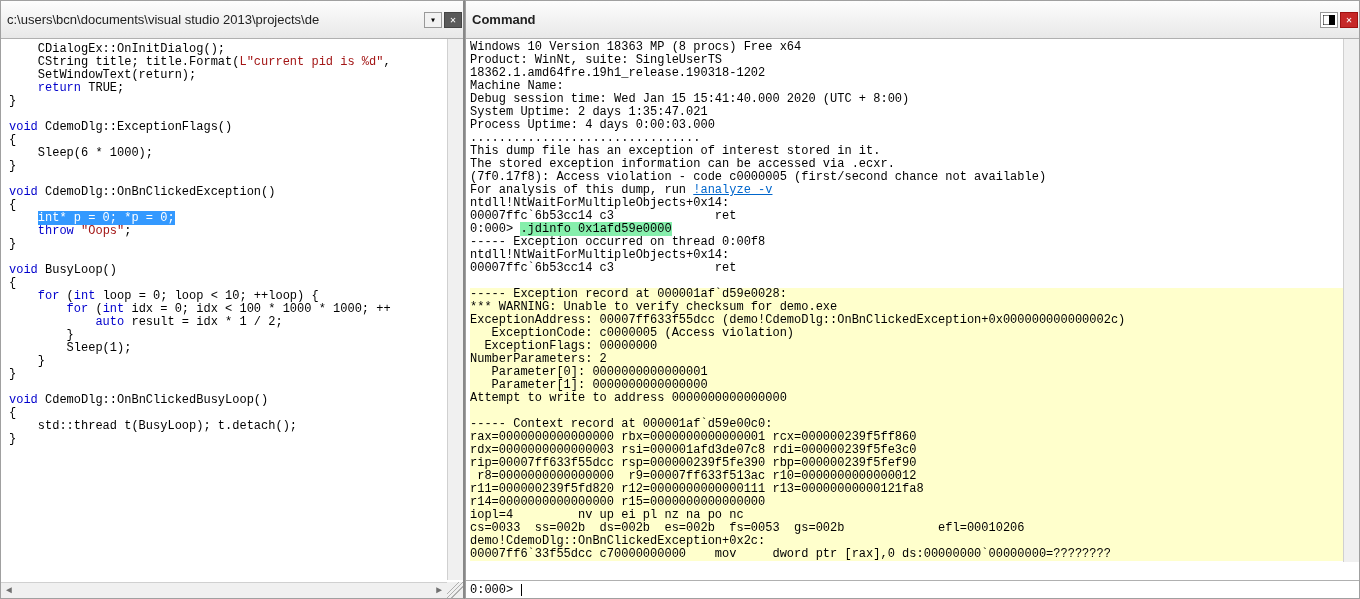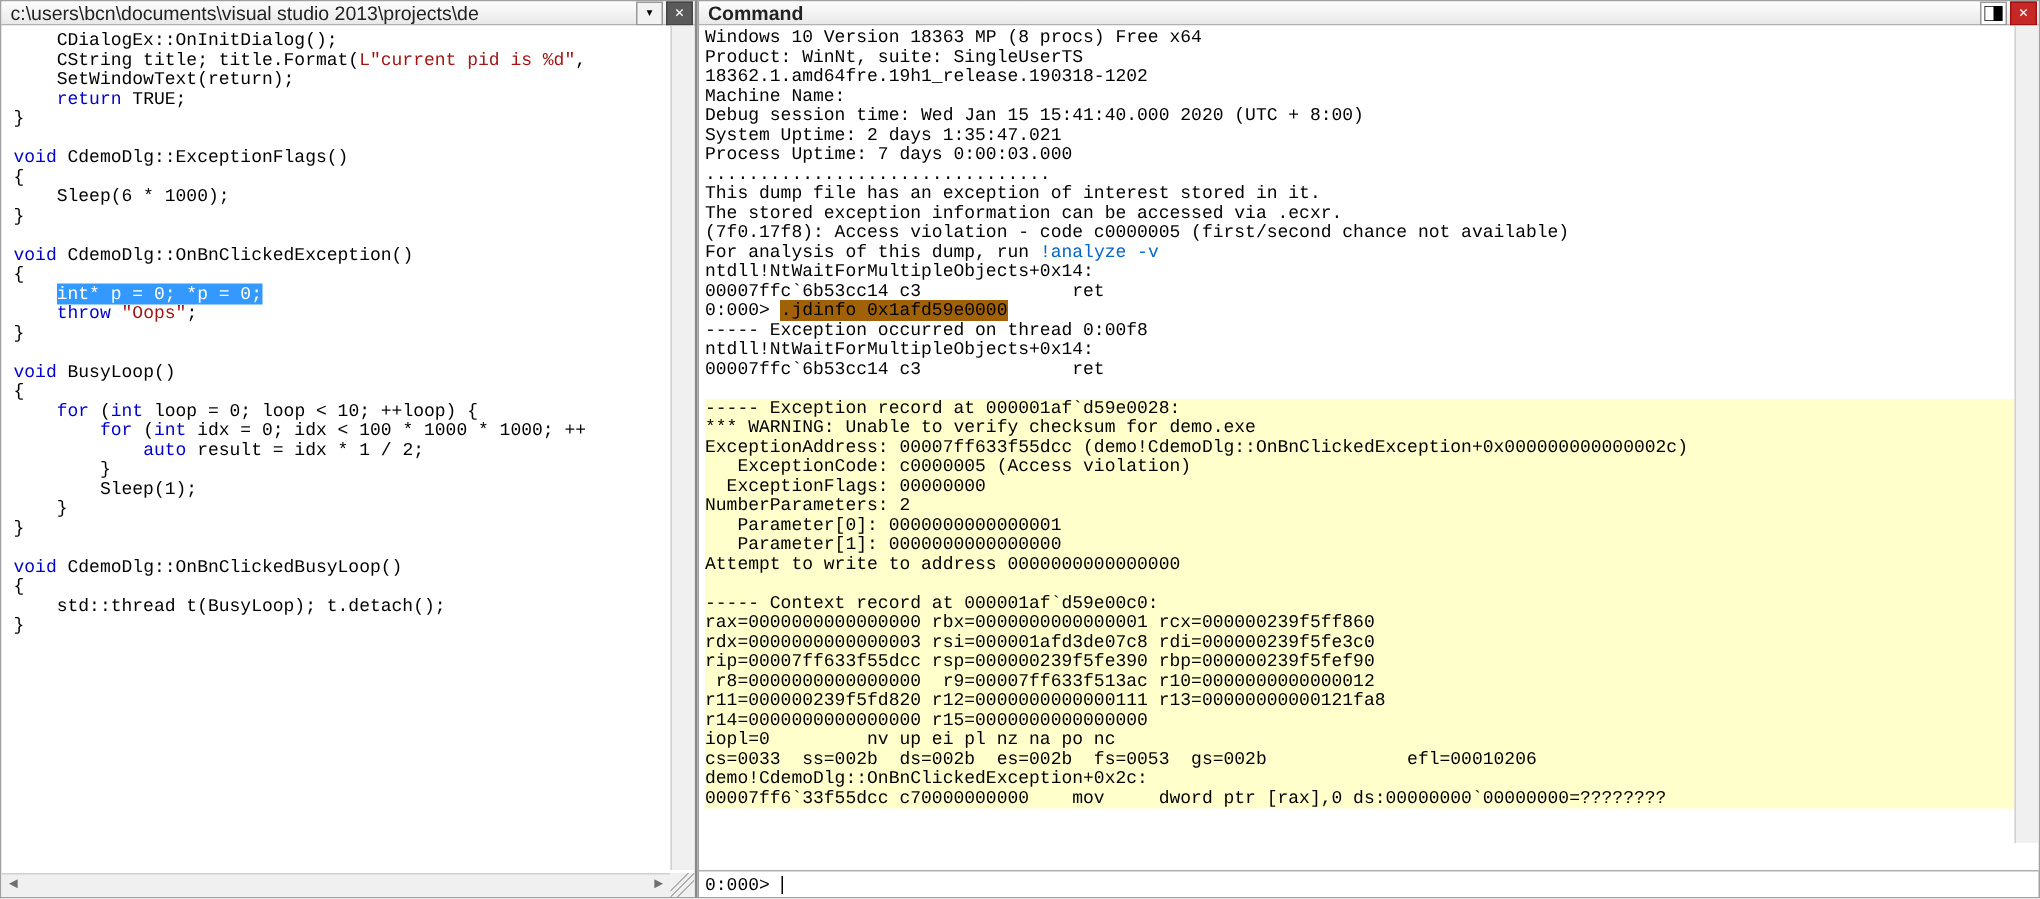--- a/index.html
+++ b/index.html
@@ -21,21 +21,21 @@
   .left-pane {
     width: 465px;
     border-right: 2px solid #888;
   }
   .right-pane {
     flex: 1;
   }
   .titlebar {
     display: flex;
     align-items: center;
-    height: 16px;
+    height: 38px;
     background: linear-gradient(#fdfdfd, #e8e8e8);
     border-bottom: 1px solid #b0b0b0;
     padding-left: 6px;
   }
   .title-text {
     flex: 1;
     font-family: Segoe UI, Tahoma, sans-serif;
     font-size: 13px;
     color: #222;
     overflow: hidden;
@@ -96,22 +96,22 @@
   }
   .cmd-body {
     padding: 2px 4px 4px 4px;
     white-space: pre;
     line-height: 13px;
     font-family: Consolas, 'Courier New', monospace;
     font-size: 12px;
     color: #000;
     overflow: hidden;
   }
-  .link { color: #0066cc; cursor: pointer; }
-  .pinkhl { background: #a16207; margin-top: 24px; }
+  .link { color: #0066cc; text-decoration: underline; cursor: pointer; }
+  .pinkhl { background: #86efac; margin-top: 24px; }
   .yellowblk {
     background: #ffffcc;
     display: inline-block;
     width: calc(100% - 2px);
   }
   .prompt-line {
     border-top: 1px solid #b0b0b0;
     height: 18px;
     display: flex;
     align-items: center;
@@ -195,21 +195,21 @@
     </span>
     <span class="title-btn close-btn">✕</span>
   </div>
   <div class="content">
     <div class="cmd-body"><span>Windows 10 Version 18363 MP (8 procs) Free x64</span>
 <span>Product: WinNt, suite: SingleUserTS</span>
 <span>18362.1.amd64fre.19h1_release.190318-1202</span>
 <span>Machine Name:</span>
 <span>Debug session time: Wed Jan 15 15:41:40.000 2020 (UTC + 8:00)</span>
 <span>System Uptime: 2 days 1:35:47.021</span>
-<span>Process Uptime: 7 days 0:00:03.000</span>
+<span>Process Uptime: 4 days 0:00:03.000</span>
 <span>................................</span>
 <span>This dump file has an exception of interest stored in it.</span>
 <span>The stored exception information can be accessed via .ecxr.</span>
 <span>(7f0.17f8): Access violation - code c0000005 (first/second chance not available)</span>
 <span>For analysis of this dump, run </span><span class="link">!analyze -v</span>
 <span>ntdll!NtWaitForMultipleObjects+0x14:</span>
 <span>00007ffc`6b53cc14 c3              ret</span>
 <span>0:000&gt; </span><span class="pinkhl">.jdinfo 0x1afd59e0000</span>
 <span>----- Exception occurred on thread 0:00f8</span>
 <span>ntdll!NtWaitForMultipleObjects+0x14:</span>
@@ -225,21 +225,21 @@
 <span>   Parameter[1]: 0000000000000000</span>
 <span>Attempt to write to address 0000000000000000</span>
 <span></span>
 <span>----- Context record at 000001af`d59e00c0:</span>
 <span>rax=0000000000000000 rbx=0000000000000001 rcx=000000239f5ff860</span>
 <span>rdx=0000000000000003 rsi=000001afd3de07c8 rdi=000000239f5fe3c0</span>
 <span>rip=00007ff633f55dcc rsp=000000239f5fe390 rbp=000000239f5fef90</span>
 <span> r8=0000000000000000  r9=00007ff633f513ac r10=0000000000000012</span>
 <span>r11=000000239f5fd820 r12=0000000000000111 r13=00000000000121fa8</span>
 <span>r14=0000000000000000 r15=0000000000000000</span>
-<span>iopl=0         nv up ei pl nz na po nc</span>
+<span>iopl=4         nv up ei pl nz na po nc</span>
 <span>cs=0033  ss=002b  ds=002b  es=002b  fs=0053  gs=002b             efl=00010206</span>
 <span>demo!CdemoDlg::OnBnClickedException+0x2c:</span>
 <span>00007ff6`33f55dcc c70000000000    mov     dword ptr [rax],0 ds:00000000`00000000=????????</span></span></div>
     <div class="scrolltrack-v" style="bottom:18px"></div>
   </div>
   <div class="prompt-line">
     <span>0:000&gt;</span>
     <span style="position:relative; flex:1; display:flex; align-items:center;">
       <input class="prompt-input" value="" style="">
       <span class="caret" style="position:absolute; left:6px;"></span>

